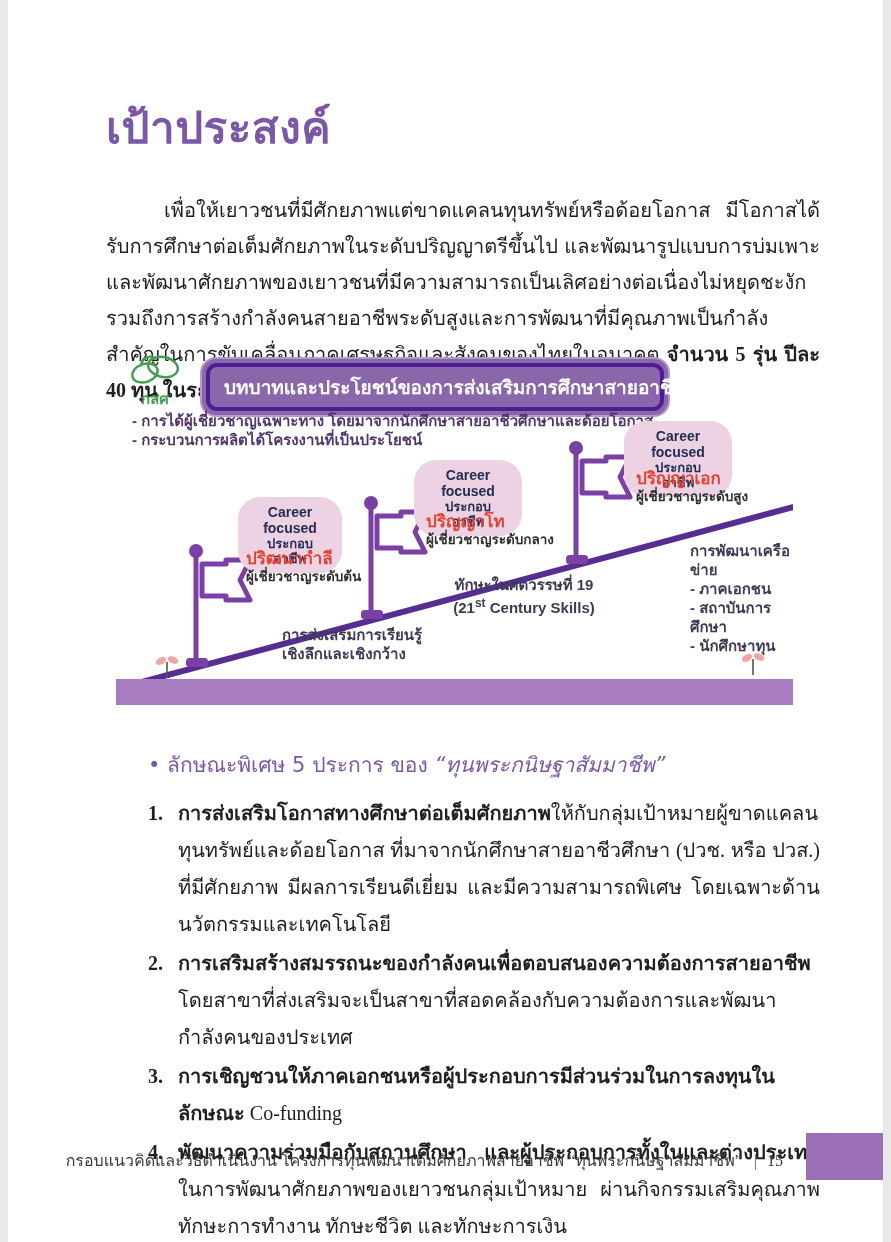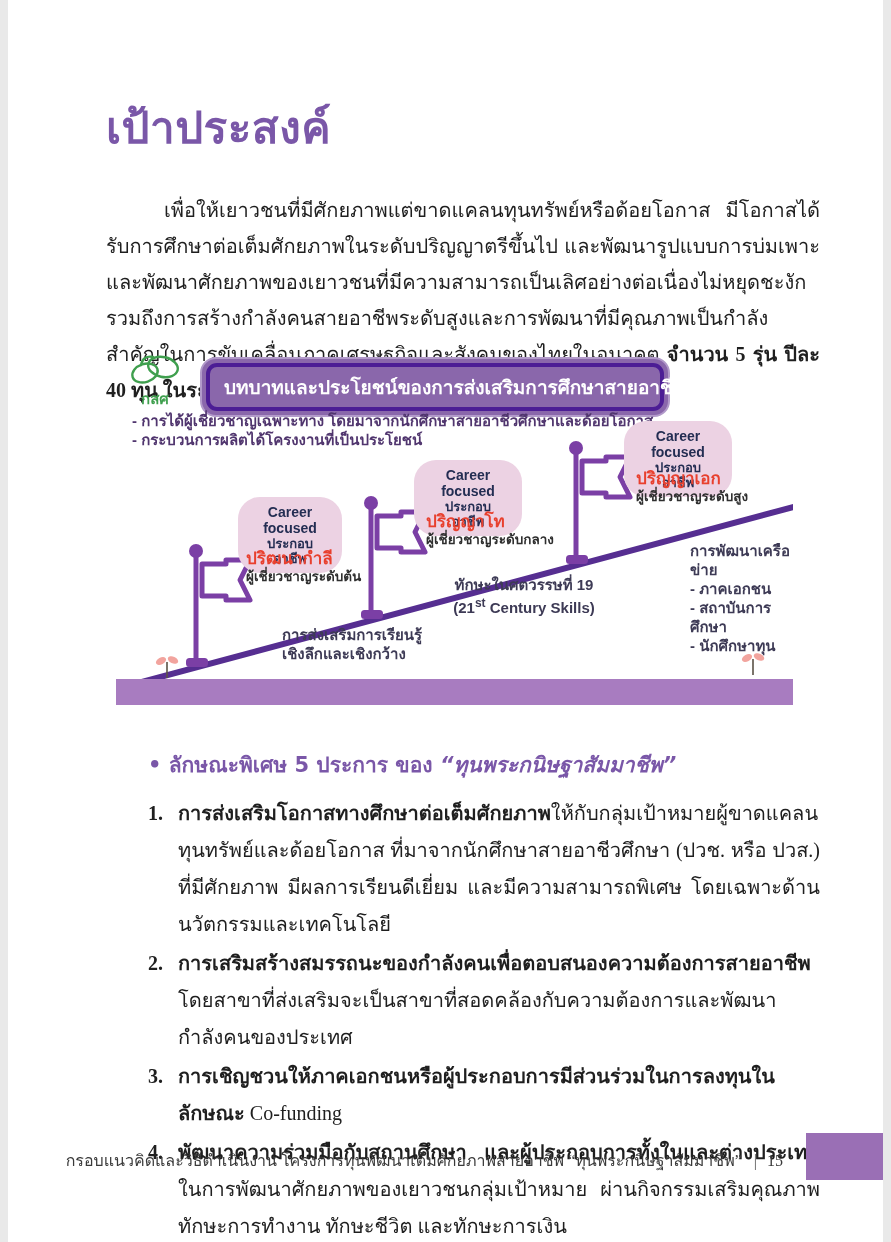--- a/index.html
+++ b/index.html
@@ -72,21 +72,21 @@
     position:absolute;left:538px;top:196px;
     font-size:15px;font-weight:700;color:#3d3a55;line-height:19px;margin-left:36px;
   }
   .ground{position:absolute;left:0;top:334px;width:677px;height:26px;background:#a87cc0;}
   .seedling{position:absolute;width:26px;height:26px;}
   .seedling1{left:38px;top:308px;}
   .seedling2{left:624px;top:305px;}
   
   .features{position:absolute;left:140px;top:748px;width:672px;}
   .features-heading{
-    font-size:21px;font-weight:700;color:#7a57a8;margin-bottom:14px;
+    font-size:21px;font-weight:400;color:#7a57a8;margin-bottom:14px;
     font-family:"DejaVu Sans","Liberation Sans",sans-serif;
   }
   .features-heading .quoted{font-style:italic;}
   .feature-item{
     display:flex;margin-bottom:2px;
     font-size:20px;line-height:37px;color:#1f1f1f;
     font-family:"Liberation Serif","DejaVu Sans",serif;
   }
   .feature-item .num{width:30px;flex:0 0 30px;font-weight:700;}
   .feature-item .li-text{flex:1;text-align:justify;}

